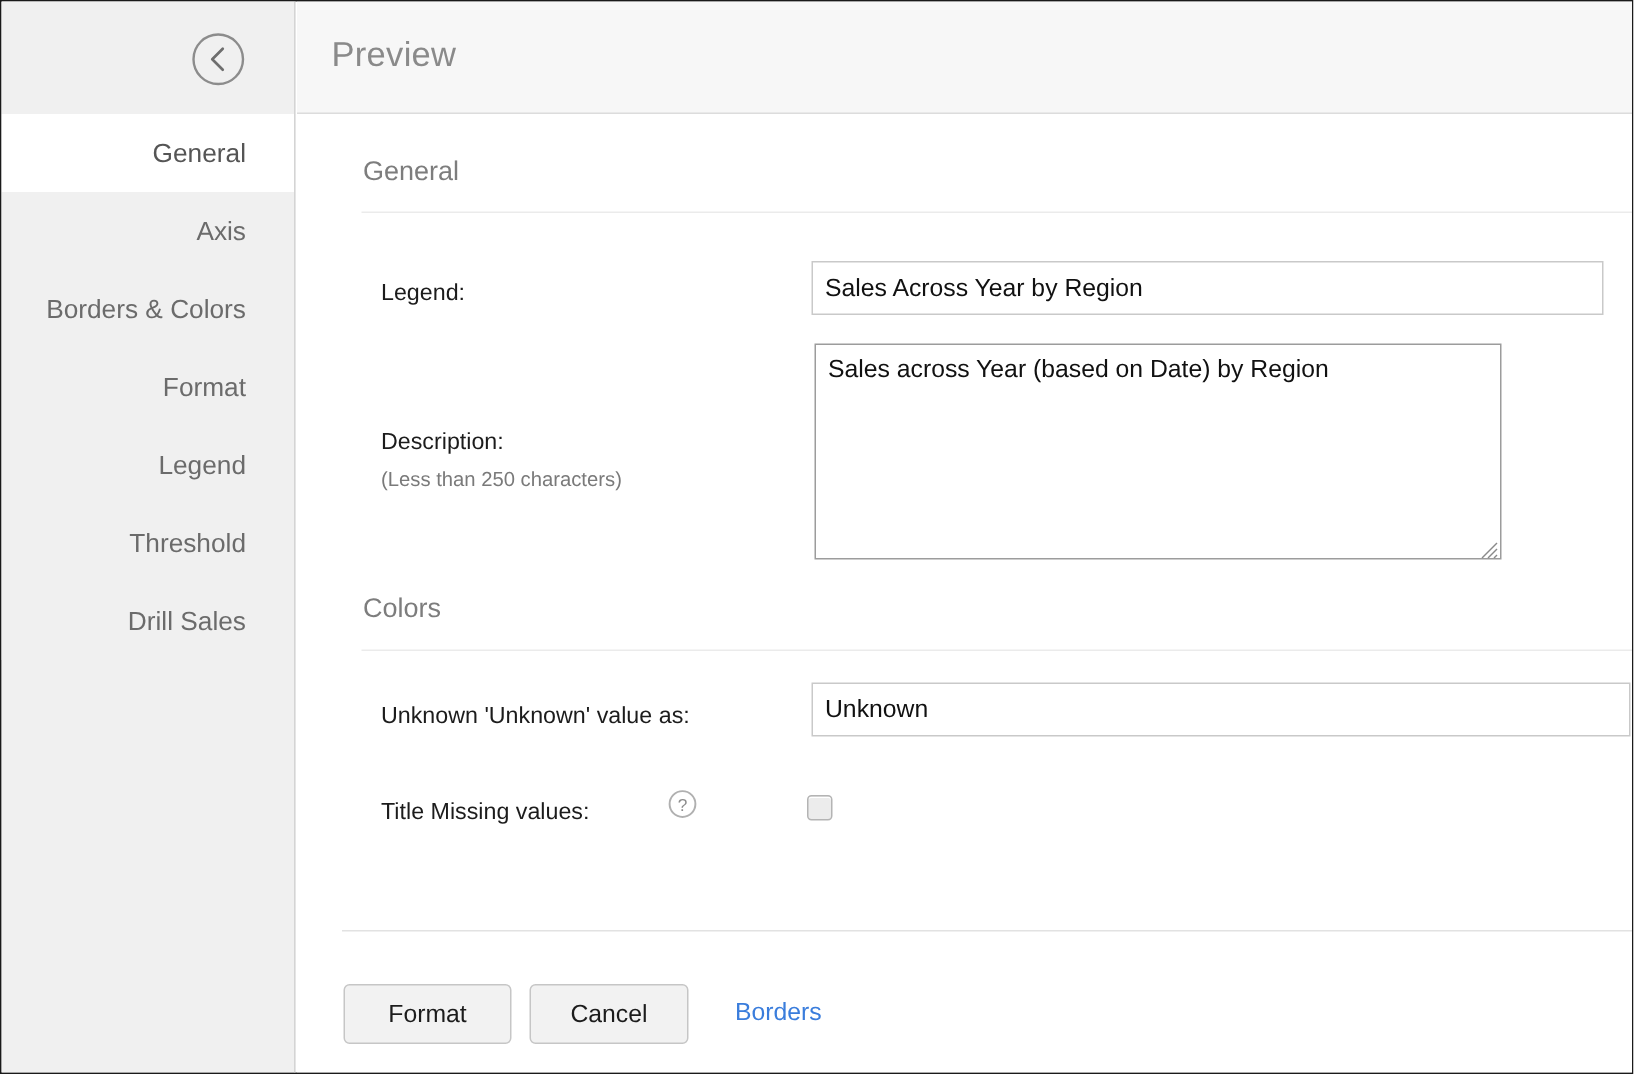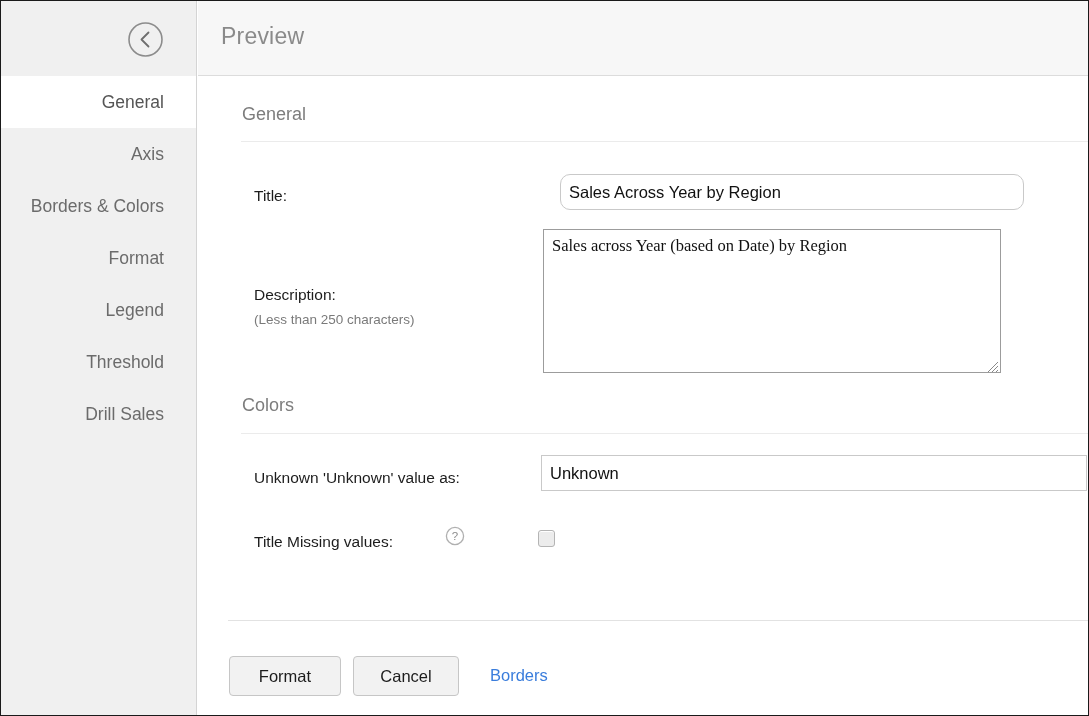--- a/index.html
+++ b/index.html
@@ -119,21 +119,21 @@
     font-family: "Liberation Sans", sans-serif;
     font-size: 16.5px;
     color: #111111;
     padding: 0 8px;
     outline: none;
   }
   .textarea-box {
     position: absolute;
     background: #ffffff;
     border: 1px solid #9c9c9c;
-    font-family: Liberation Serif, serif;
+    font-family: Liberation Sans, sans-serif;
     font-size: 16.5px;
     color: #111111;
     padding: 6px 8px;
     resize: none;
     outline: none;
     overflow: hidden;
     line-height: 1.25;
   }
   .resize-grip {
     position: absolute;
@@ -215,22 +215,22 @@
 
   <div class="header">
     <div class="header-title">Preview</div>
   </div>
 
   <div class="content">
 
     <div class="section-title" style="top:27px;">General</div>
     <div class="section-rule" style="top:64px;"></div>
 
-    <div class="field-label" style="left:56px; top:110px;">Title:</div>
-    <input class="text-input" style="left: 362px; top: 97px; width: 464px; height: 36px; border-radius: 10px;" placeholder="" value="Sales Across Year by Region">
+    <div class="field-label" style="left:56px; top:110px;">Legend:</div>
+    <input class="text-input" style="left: 343px; top: 97px; width: 528px; height: 36px;" placeholder="" value="Sales Across Year by Region">
 
     <div class="field-label" style="left:56px; top:209px;">Description:</div>
     <div class="field-sublabel" style="left:56px; top:235px;">(Less than 250 characters)</div>
     <textarea class="textarea-box" style="left: 345px; top: 152px; width: 458px; height: 144px;" placeholder="">Sales across Year (based on Date) by Region</textarea>
     <svg class="resize-grip" style="left:788px; top:283px;" viewBox="0 0 13 13">
       <g stroke="#8a8a8a" stroke-width="1">
         <line x1="12" y1="2" x2="2" y2="12"></line>
         <line x1="12" y1="6" x2="6" y2="12"></line>
         <line x1="12" y1="10" x2="10" y2="12"></line>
       </g>

